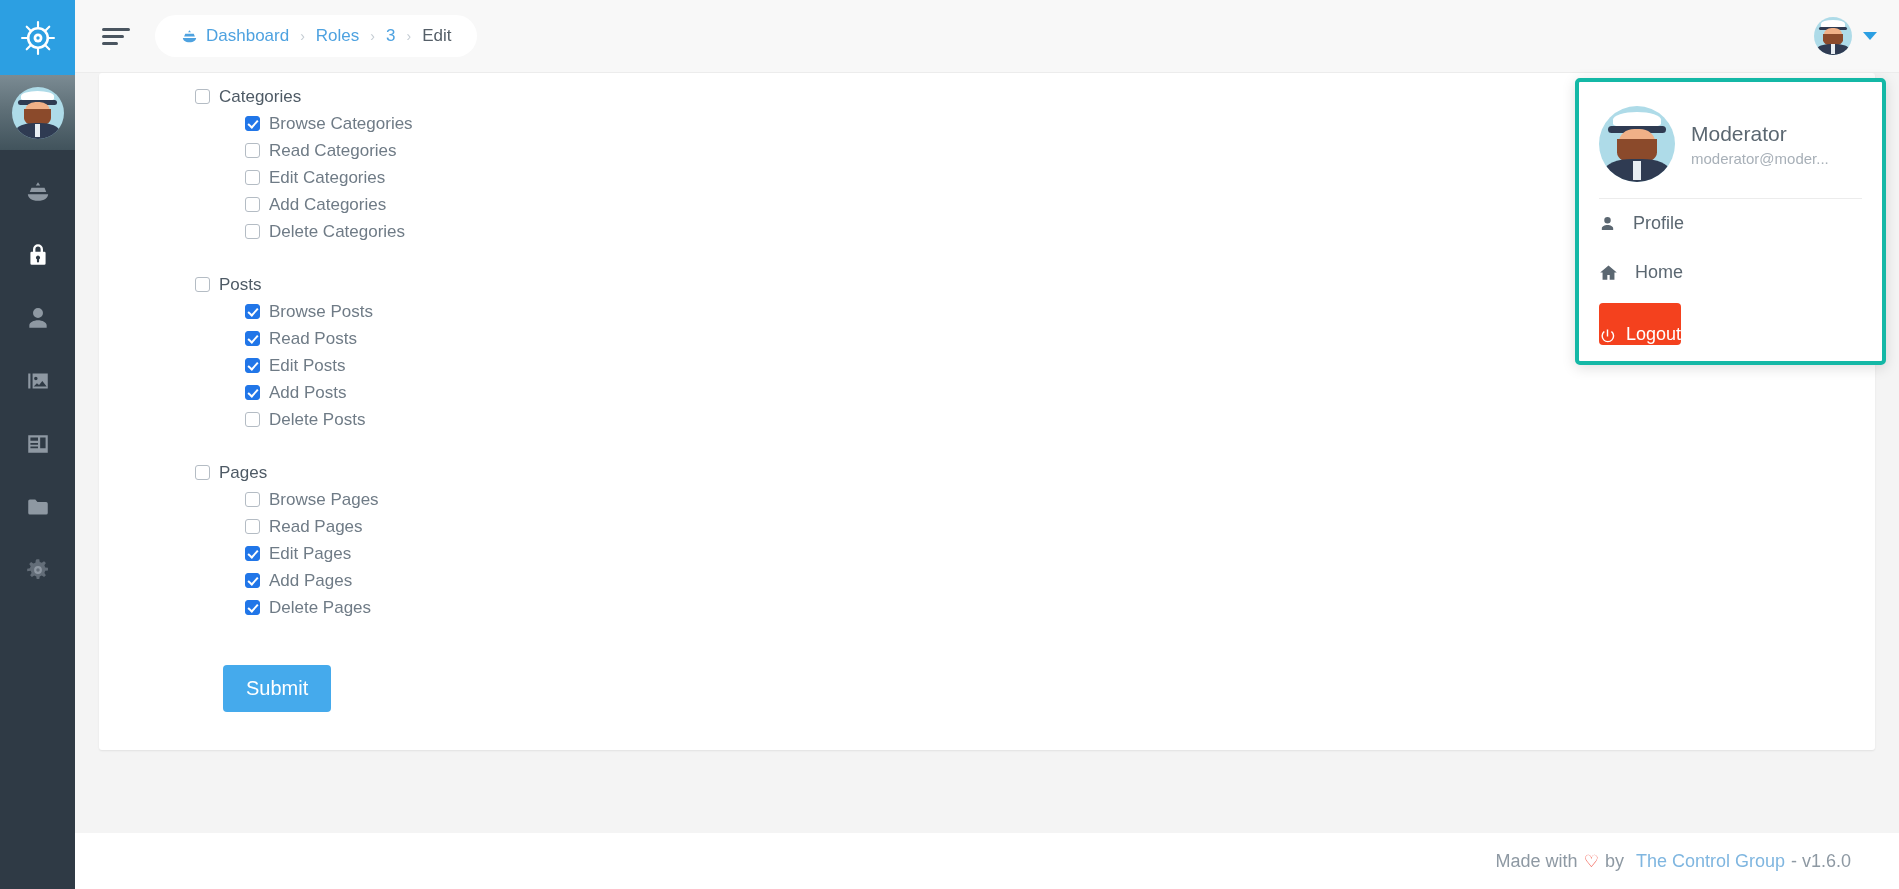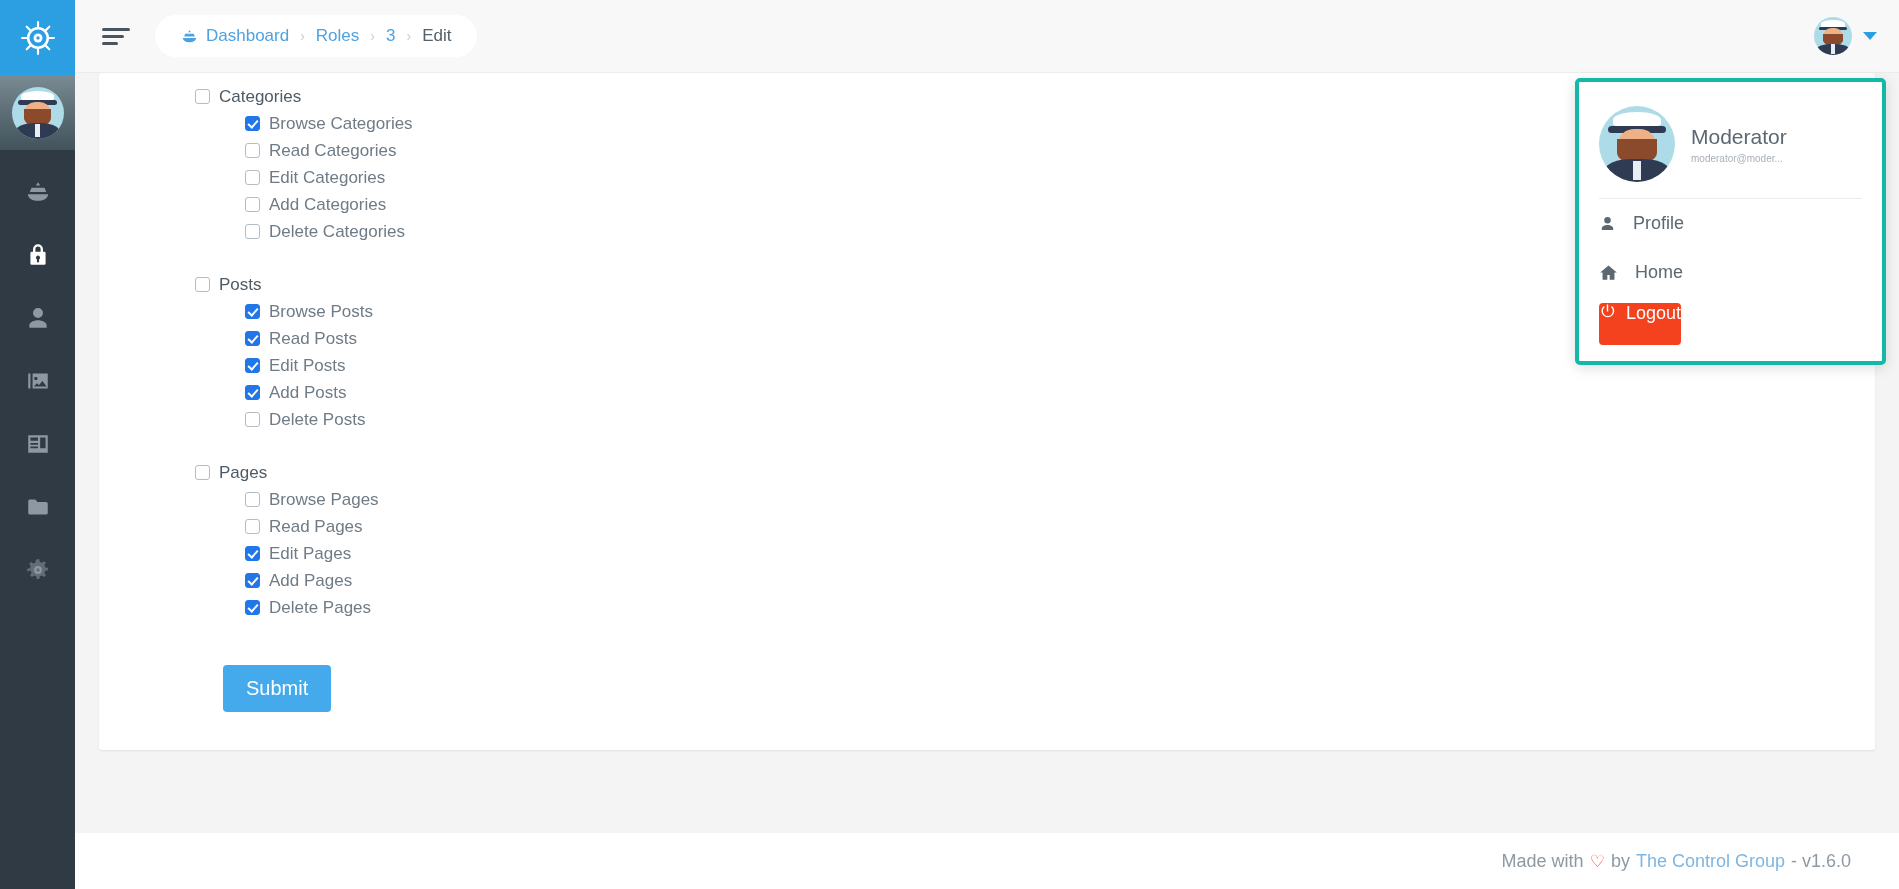--- a/index.html
+++ b/index.html
@@ -179,30 +179,30 @@
     z-index: 60;
     padding: 18px 0 16px 0;
   }
   .ud-head { display: flex; align-items: center; padding: 6px 20px 16px 20px; gap: 16px; }
   .ud-avatar {
     width: 76px; height: 76px; border-radius: 50%;
     background: #aedbe8; overflow: hidden; flex: none;
     display:flex; align-items:flex-end; justify-content:center;
   }
   .ud-name { font-size: 21px; color: #5b6771; line-height: 1.25; }
-  .ud-mail { font-size: 10px; color: #a8b0b8; margin-top: 3px; }
+  .ud-mail { font-size: 15px; color: #a8b0b8; margin-top: 3px; }
   .ud-divider { height: 1px; background: #ececec; margin: 0 20px; }
   .ud-item {
     display: flex; align-items: center; gap: 17px;
     padding: 14px 20px; font-size: 18px; color: #5b6771;
     cursor: pointer;
   }
   .ud-item .ic { fill:#5b6771; }
   .btn-logout {
-    display: flex; align-items: flex-start; justify-content: center; gap: 10px;
+    display: flex; align-items: flex-end; justify-content: center; gap: 10px;
     margin: 6px 20px 0 20px;
     background: #f4411e;
     color: #ffffff;
     border: none; border-radius: 4px;
     height: 42px;
     font-size: 18px;
     font-family: "Liberation Sans", sans-serif;
     cursor: pointer;
   }
 
@@ -471,17 +471,17 @@
         <path fill="#ffffff" d="M11 2h2v10h-2V2zm-4.3 2.3 1.5 1.5a7 7 0 108.6 0l1.5-1.5a9 9 0 11-11.6 0z"></path>
       </svg>
       <span>Logout</span>
     </button>
   </div>
 
   <footer class="footer">
     <span>Made with</span>
     <span class="heart">♡</span>
     <span>by</span>
-    <a href="#" style="margin-left:6px">The Control Group</a>
+    <a href="#" style="margin-left:12px">The Control Group</a>
     <span style="margin-left:6px">- v1.6.0</span>
   </footer>
 
 </div>
 
 </body></html>

